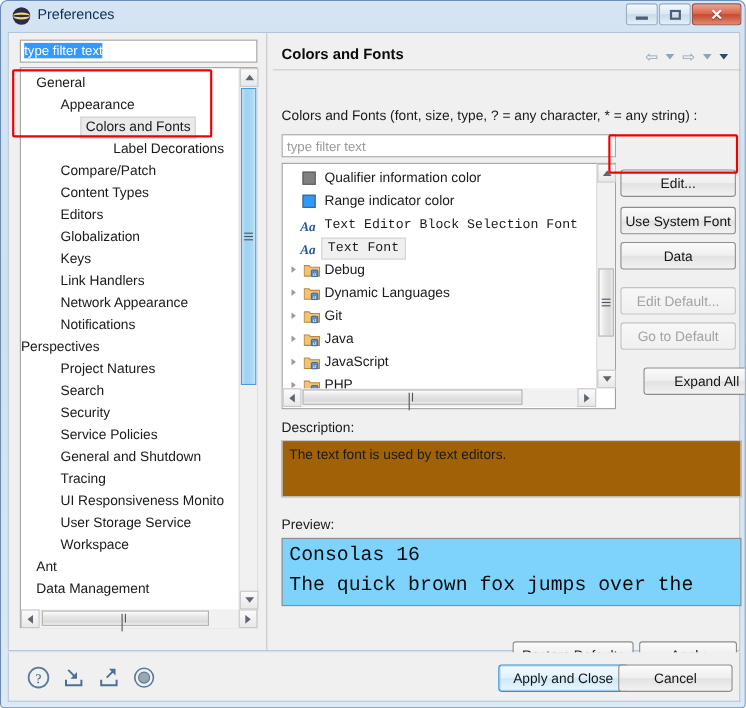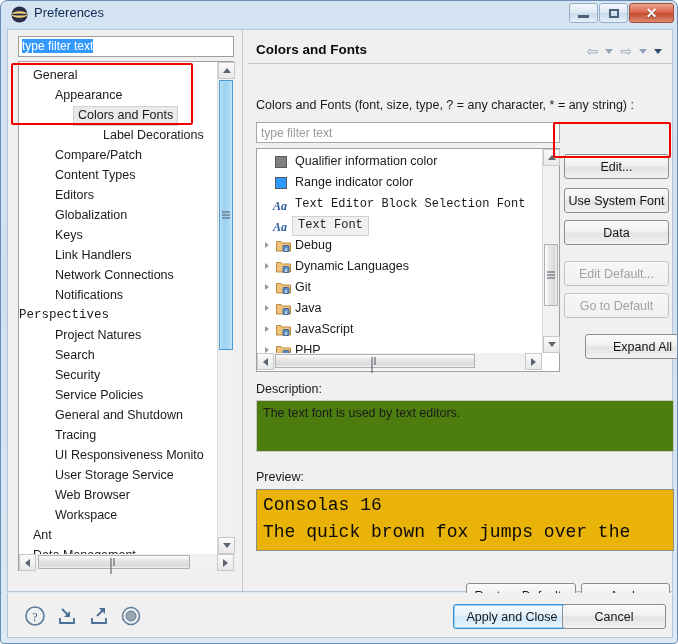--- a/index.html
+++ b/index.html
@@ -319,32 +319,32 @@
     border: 1px solid #2f8fd8;
     box-shadow: 0 0 0 1px #9fd2f2 inset;
     background: linear-gradient(to bottom,#f6fbff 0%,#e2f1fc 48%,#cde8fa 52%,#eaf6ff 100%);
     margin-left: 15px;
   }
 
   .desc-box {
     position: absolute;
     left: 248px; top: 370px;
     width: 418px; height: 52px;
-    background: #4d7c0f;
+    background: #a16207;
     border: 1px solid #c8c8c8;
     box-sizing: border-box;
     font-size: 12.5px;
     color: #1a1a1a;
     padding: 5px 6px;
   }
   .preview-box {
     position: absolute;
     left: 248px; top: 459px;
     width: 418px; height: 62px;
-    background: #eab308;
+    background: #7dd3fc;
     border: 1px solid #8d8d8d;
     box-sizing: border-box;
     overflow: hidden;
     font-family: "Liberation Mono", monospace;
     font-size: 18px;
     line-height: 27px;
     color: #0b0b0b;
     padding: 2px 6px;
     white-space: nowrap;
   }
@@ -402,32 +402,31 @@
           <div class="tree-item" style="padding-left: 14px;"><span class="tree-label">General</span></div>
           <div class="tree-item" style="padding-left: 36px;"><span class="tree-label">Appearance</span></div>
           <div class="tree-item" style="padding-left: 58px;"><span class="tree-label selected">Colors and Fonts</span></div>
           <div class="tree-item" style="padding-left: 84px; text-align: right;"><span class="tree-label">Label Decorations</span></div>
           <div class="tree-item" style="padding-left: 36px;"><span class="tree-label">Compare/Patch</span></div>
           <div class="tree-item" style="padding-left: 36px;"><span class="tree-label">Content Types</span></div>
           <div class="tree-item" style="padding-left: 36px;"><span class="tree-label">Editors</span></div>
           <div class="tree-item" style="padding-left: 36px;"><span class="tree-label">Globalization</span></div>
           <div class="tree-item" style="padding-left: 36px;"><span class="tree-label">Keys</span></div>
           <div class="tree-item" style="padding-left: 36px;"><span class="tree-label">Link Handlers</span></div>
-          <div class="tree-item" style="padding-left: 36px;"><span class="tree-label">Network Connections</span></div>
+          <div class="tree-item" style="padding-left: 36px;"><span class="tree-label">Network Appearance</span></div>
           <div class="tree-item" style="padding-left: 36px;"><span class="tree-label">Notifications</span></div>
-          <div class="tree-item" style=" font-family: Liberation Mono, monospace;"><span class="tree-label">Perspectives</span></div>
+          <div class="tree-item" style=""><span class="tree-label">Perspectives</span></div>
           <div class="tree-item" style="padding-left: 36px;"><span class="tree-label">Project Natures</span></div>
           <div class="tree-item" style="padding-left: 36px;"><span class="tree-label">Search</span></div>
           <div class="tree-item" style="padding-left: 36px;"><span class="tree-label">Security</span></div>
           <div class="tree-item" style="padding-left: 36px;"><span class="tree-label">Service Policies</span></div>
           <div class="tree-item" style="padding-left: 36px;"><span class="tree-label">General and Shutdown</span></div>
           <div class="tree-item" style="padding-left: 36px;"><span class="tree-label">Tracing</span></div>
           <div class="tree-item" style="padding-left: 36px;"><span class="tree-label">UI Responsiveness Monito</span></div>
           <div class="tree-item" style="padding-left: 36px;"><span class="tree-label">User Storage Service</span></div>
-          <div class="tree-item" style="padding-left: 36px;"><span class="tree-label">Web Browser</span></div>
           <div class="tree-item" style="padding-left: 36px;"><span class="tree-label">Workspace</span></div>
           <div class="tree-item" style="padding-left: 14px;"><span class="tree-label">Ant</span></div>
           <div class="tree-item" style="padding-left: 14px;"><span class="tree-label">Data Management</span></div>
         </div>
     </div>
 
     <div class="vsb" style="left:209px;top:32px;height:492px;">
       <div class="sb-arrow" style="position:absolute;top:0;left:0;">
           <div class="tri-up"></div>
         </div>

